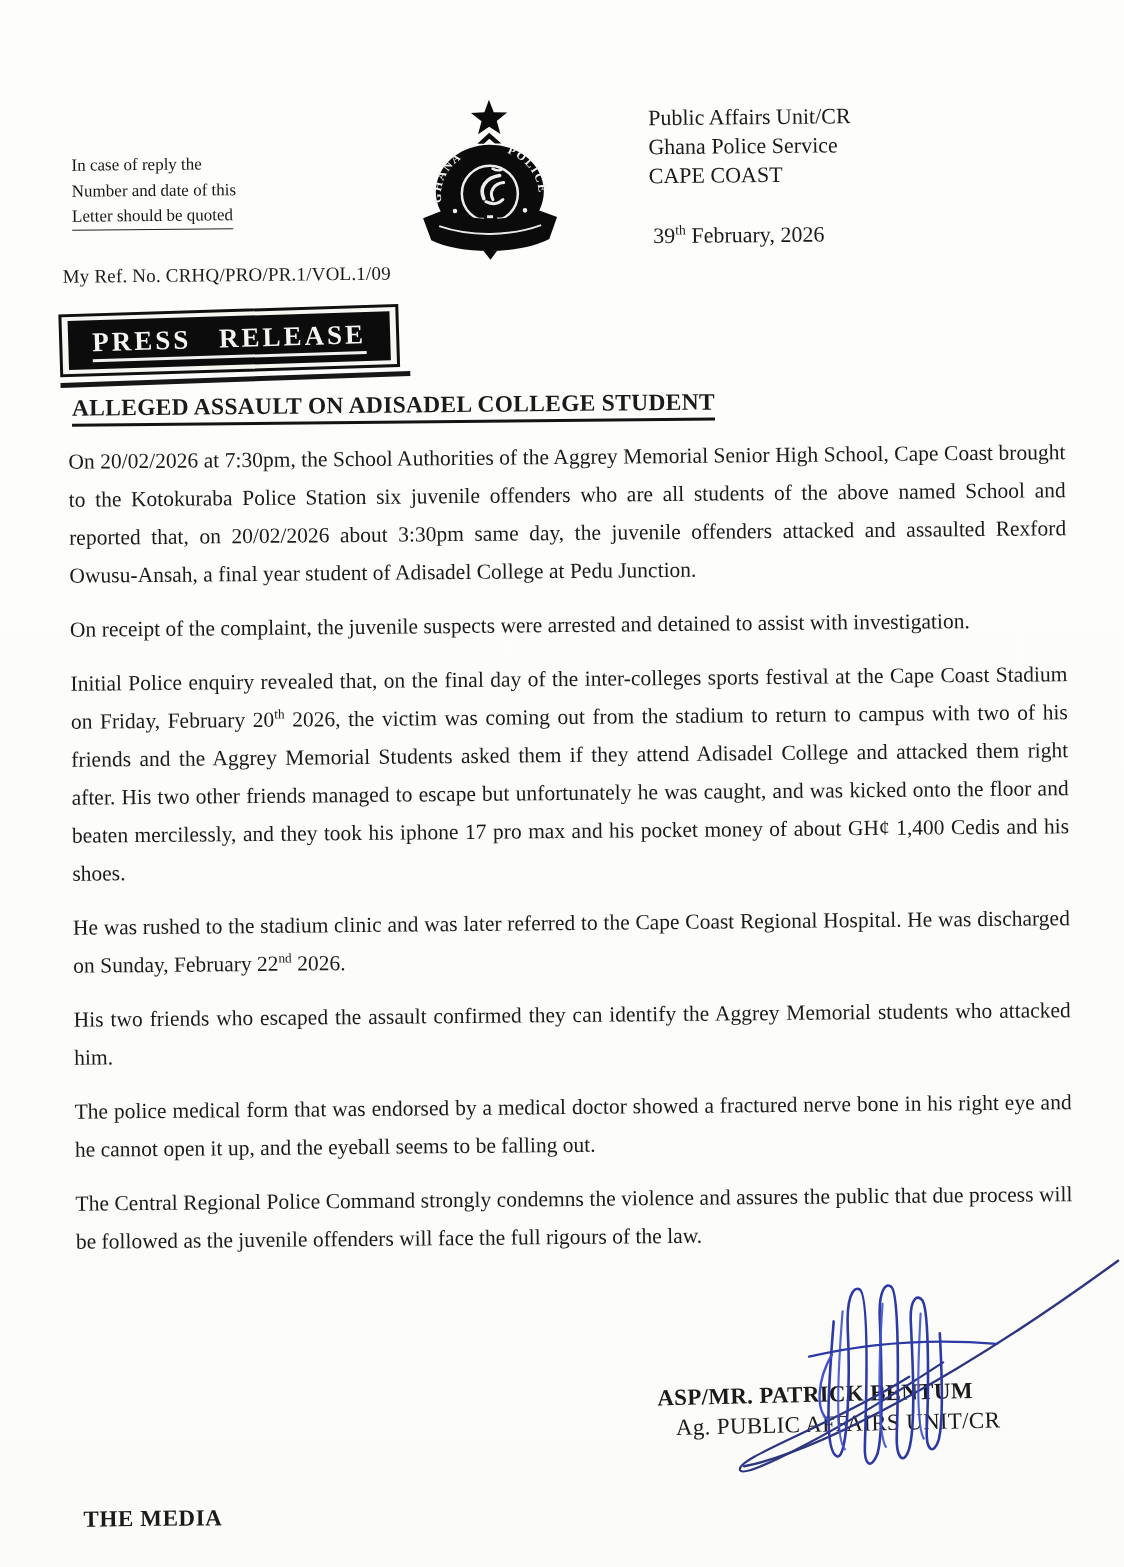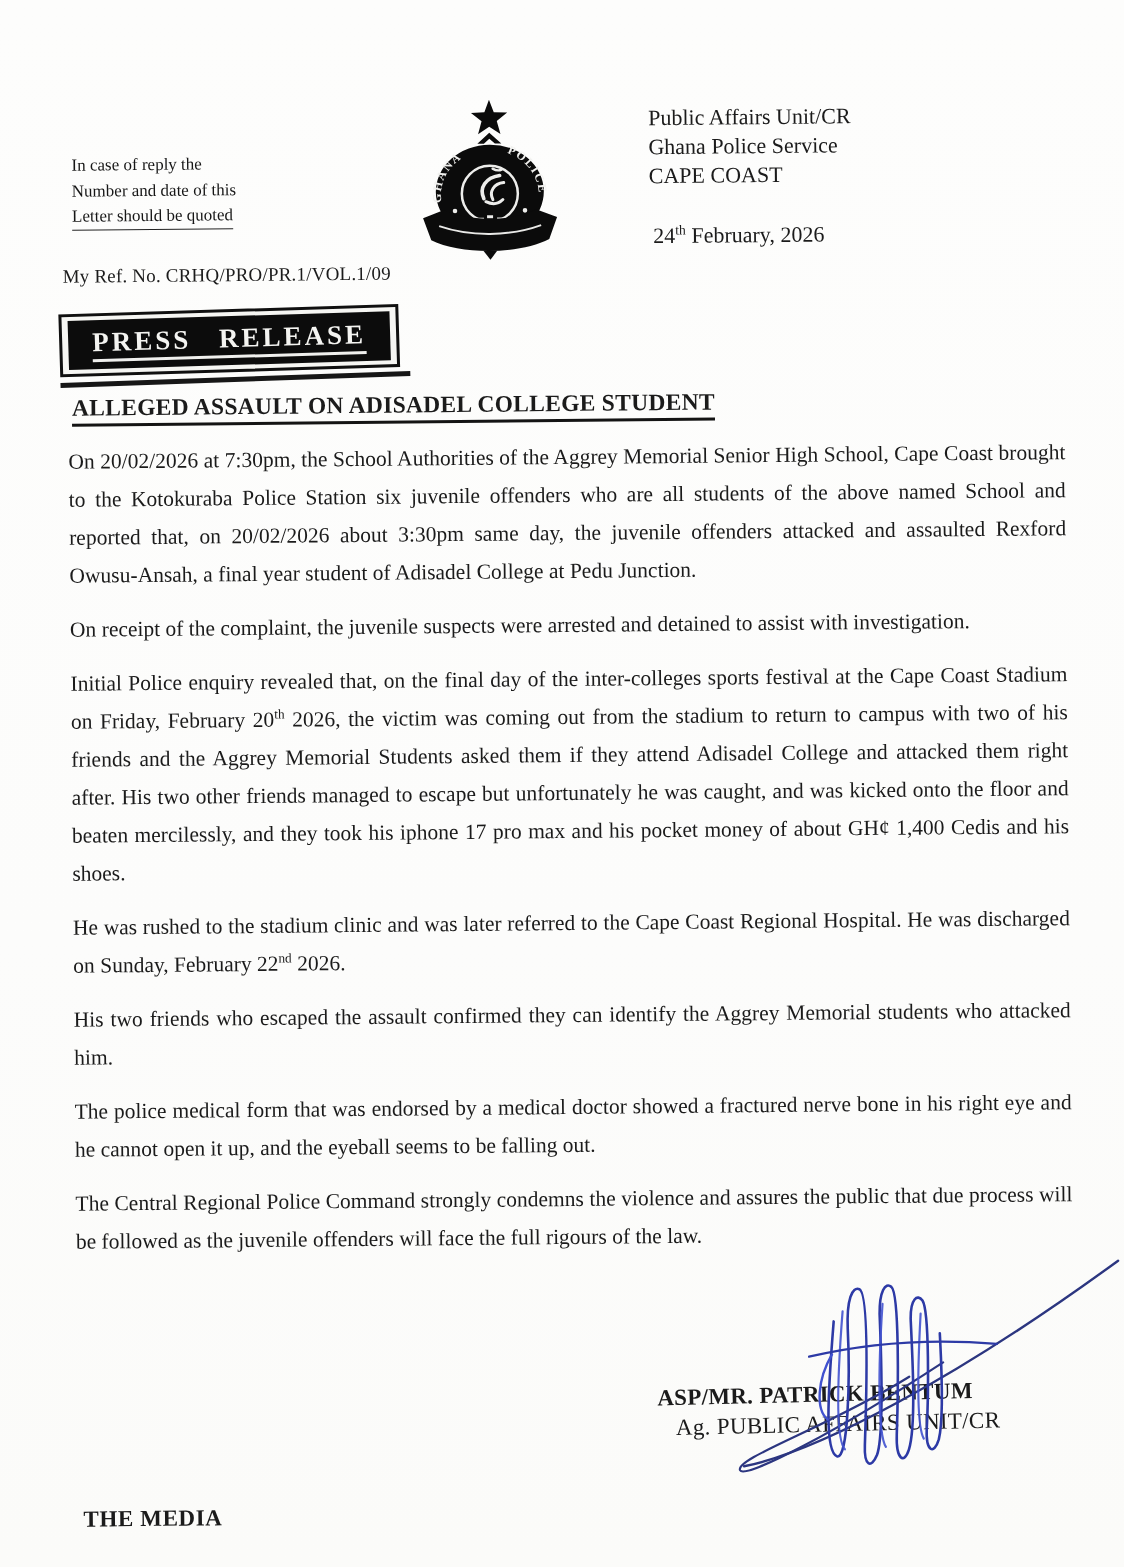--- a/index.html
+++ b/index.html
@@ -95,21 +95,21 @@
       <path d="M29,127 C60,138 100,138 131,127" stroke="#e9e9e7" stroke-width="2" fill="none"></path>
       <polygon fill="#0b0b0b" points="73,152 87,152 80,161"></polygon>
     </svg>
 
     <div class="addr">
       <div>Public Affairs Unit/CR</div>
       <div>Ghana Police Service</div>
       <div>CAPE COAST</div>
     </div>
 
-    <div class="date-line"><span>24</span><sup>th</sup><span> February, 2026</span></div>
+    <div class="date-line"><span>39</span><sup>th</sup><span> February, 2026</span></div>
 
     <div class="ref-line">My Ref. No. CRHQ/PRO/PR.1/VOL.1/09</div>
 
     <div class="stamp-wrap">
       <div class="stamp">
         <div class="stamp-inner">
           <span>PRESS RELEASE</span>
         </div>
       </div>
     </div>

